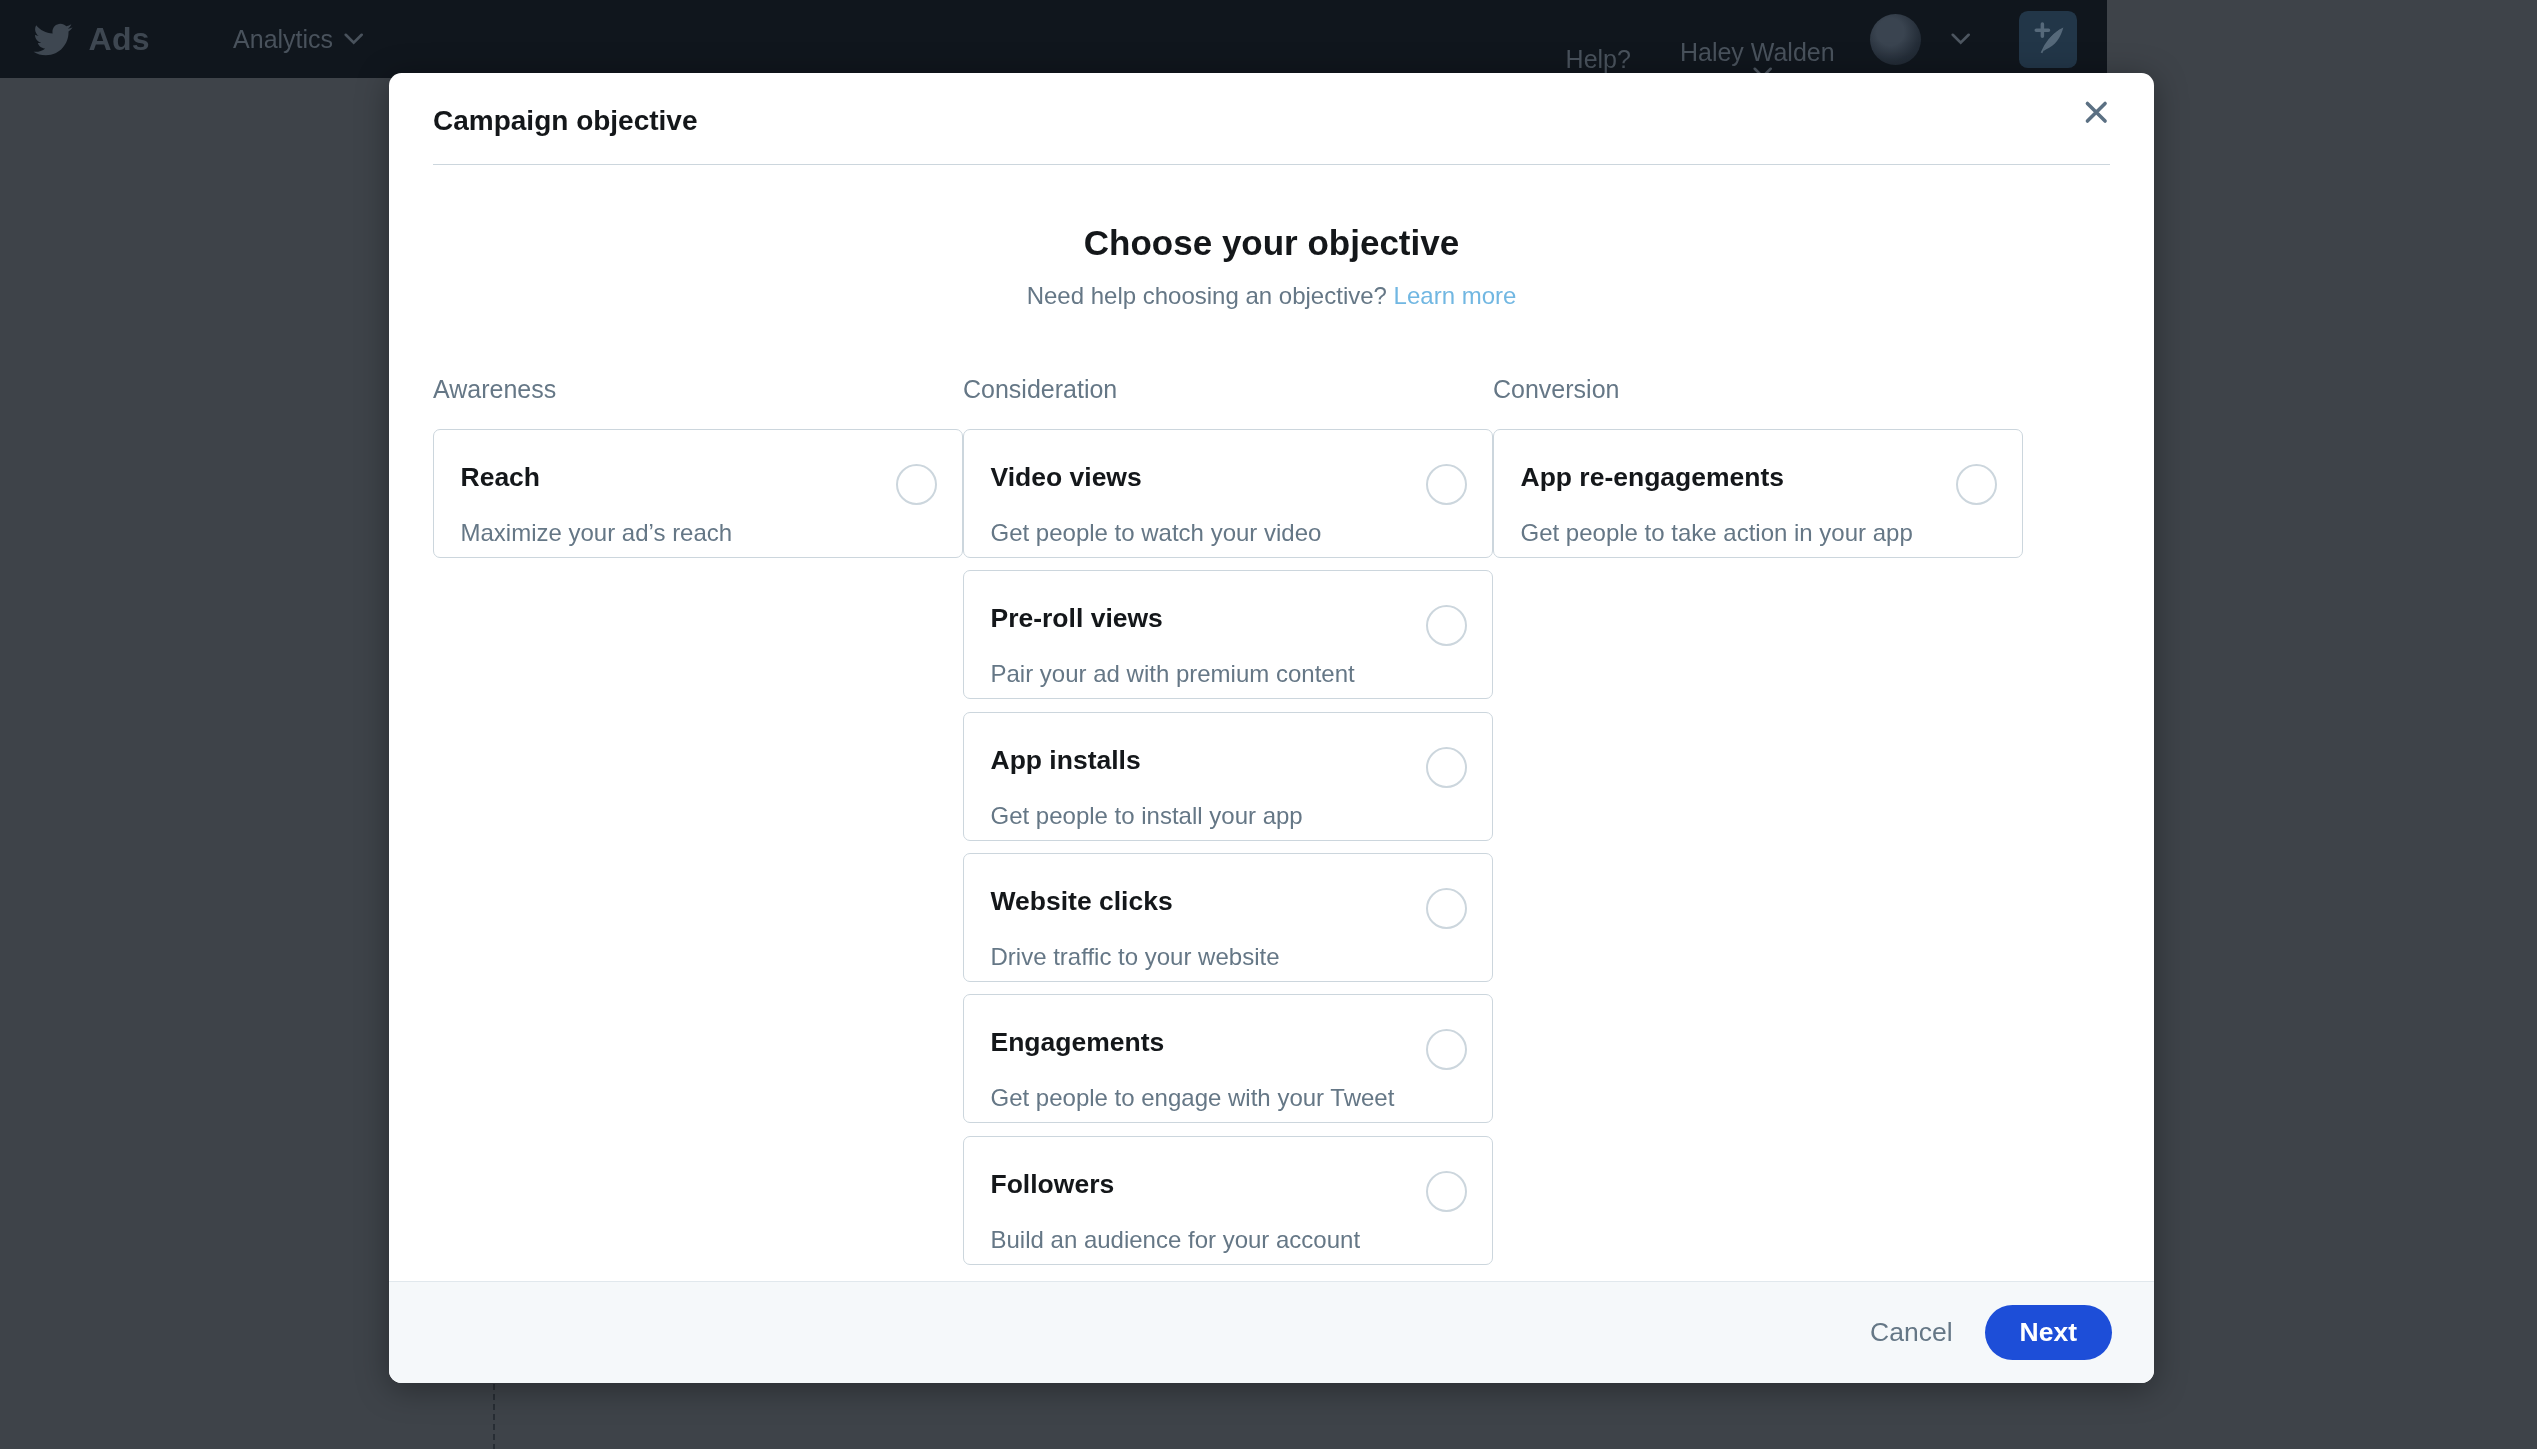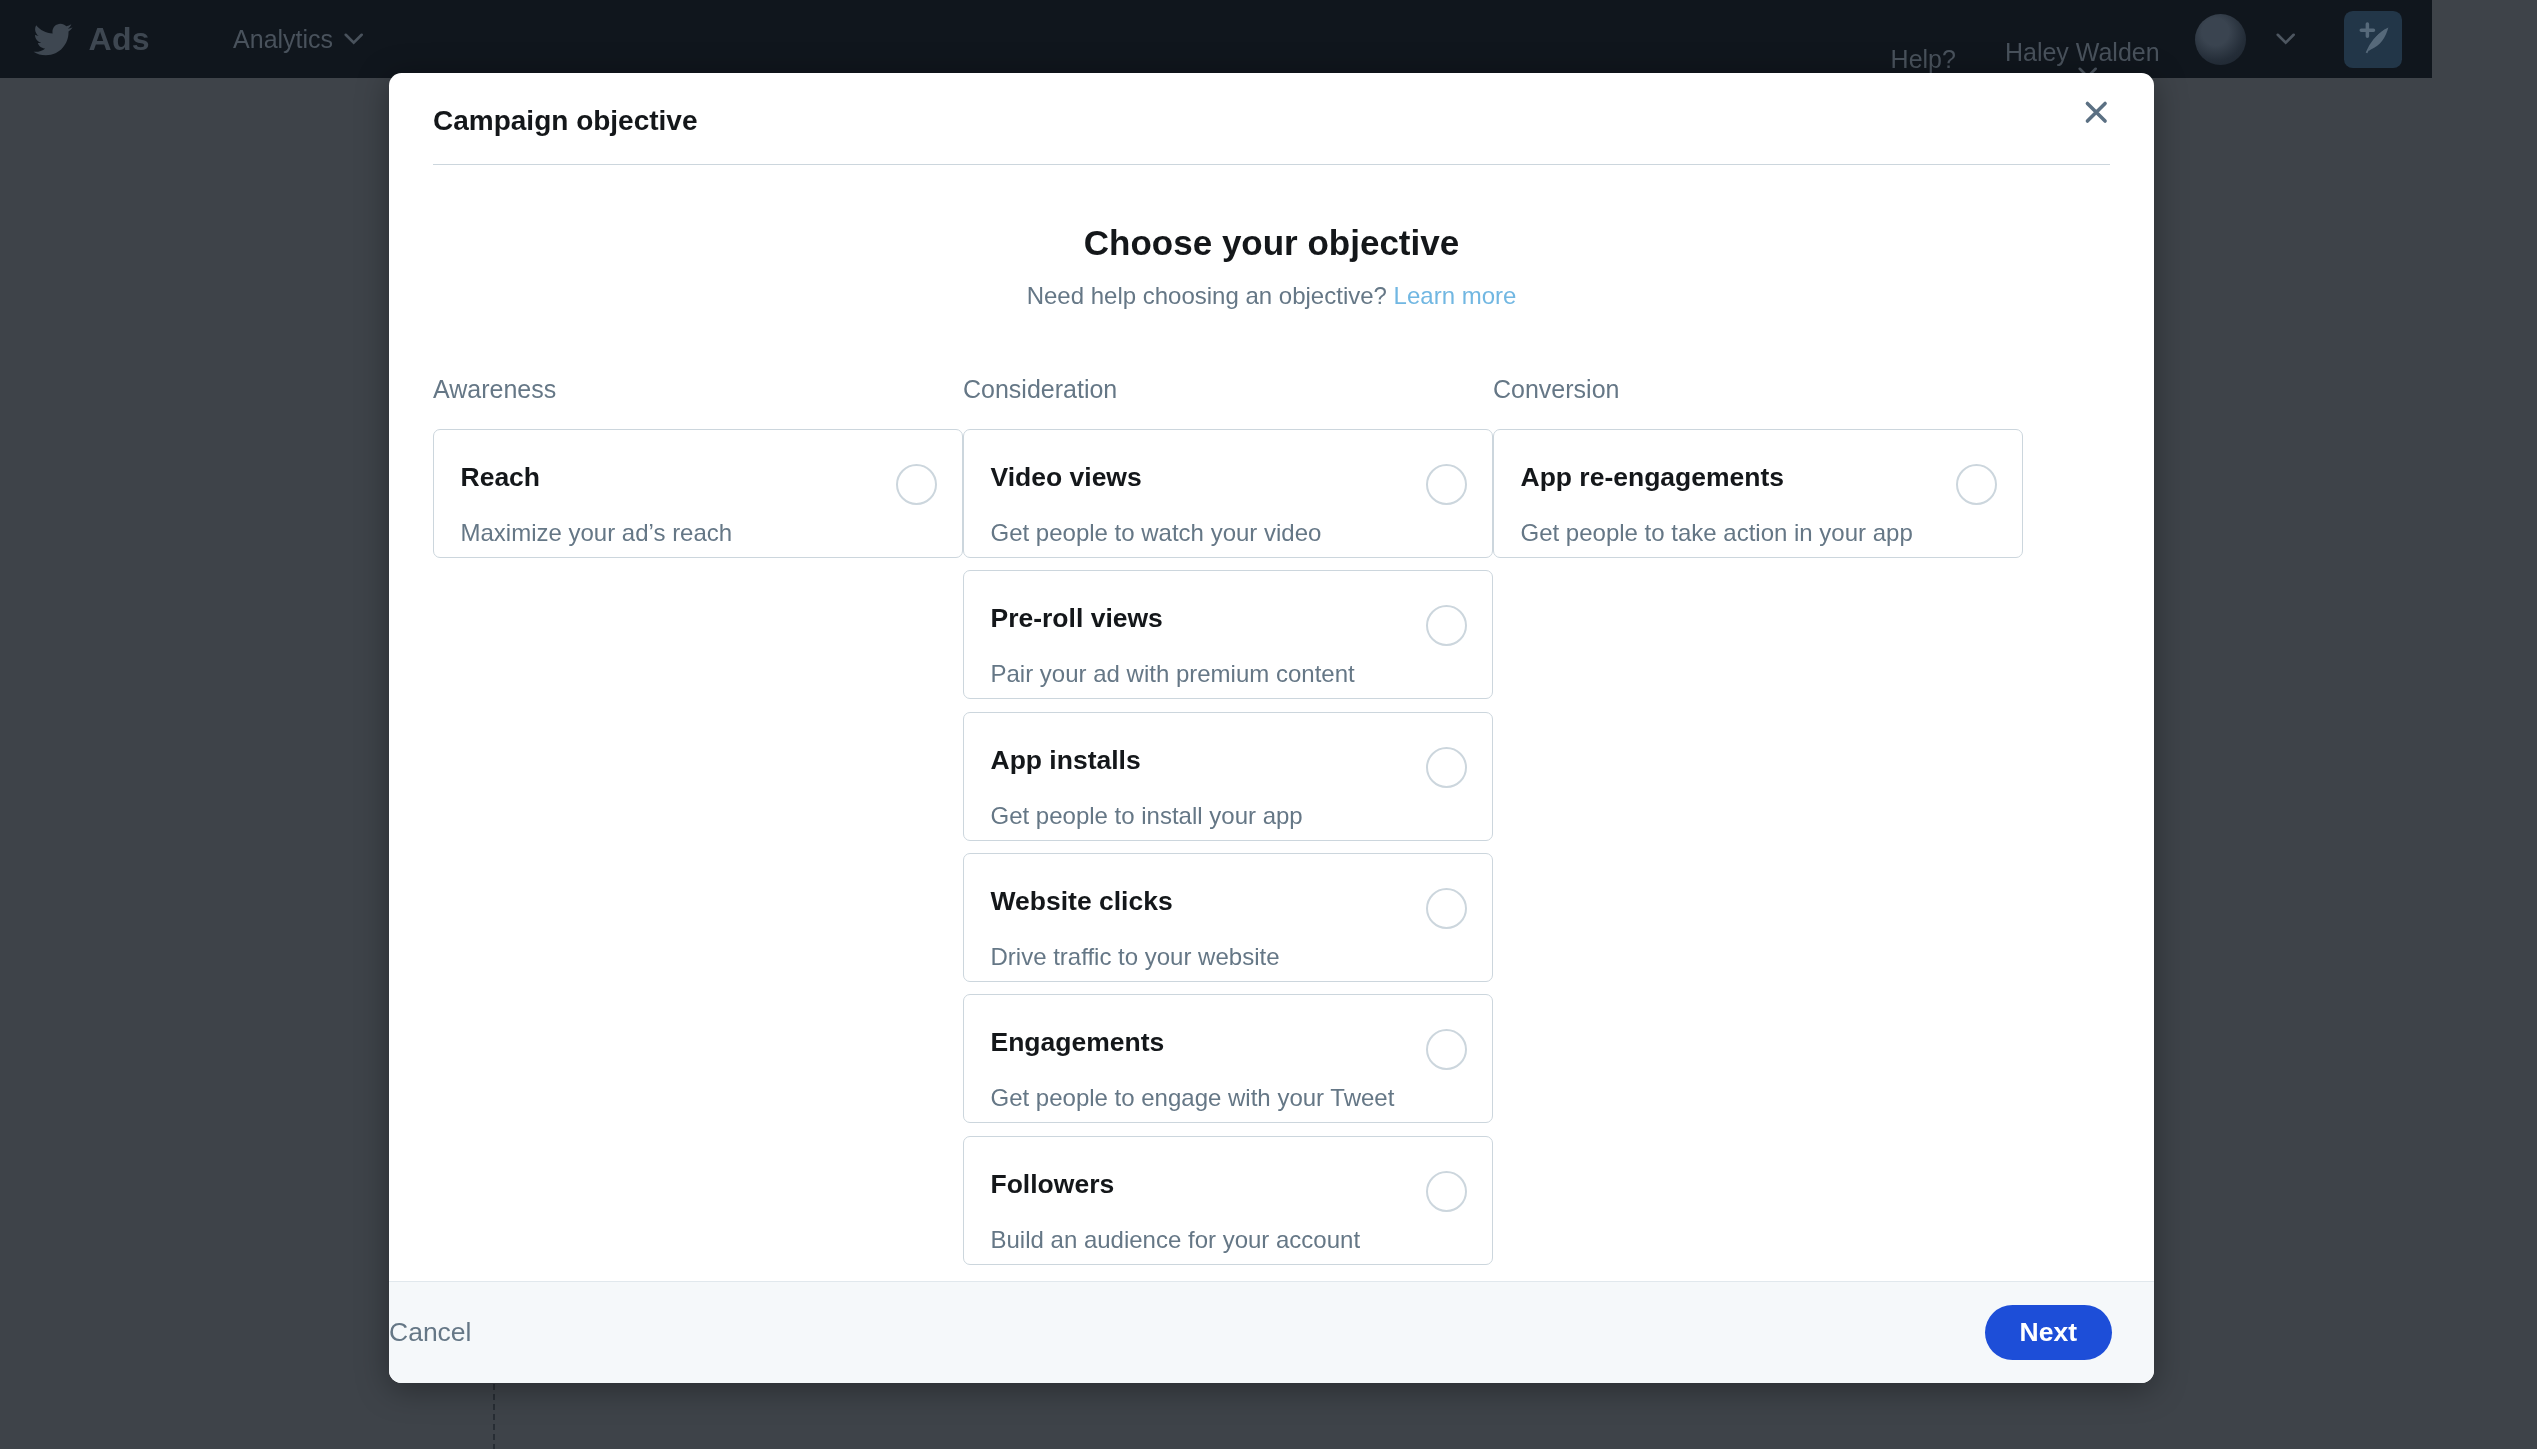--- a/index.html
+++ b/index.html
@@ -5,21 +5,21 @@
   * { margin:0; padding:0; box-sizing:border-box; }
   html,body { width:2538px; height:1450px; overflow:hidden; }
   body {
     font-family:"Liberation Sans","DejaVu Sans",sans-serif;
     background:#3e4349;
     position:relative;
   }
 
   
   .navbar {
-    position:absolute; top:0; left:0; width:2432px; height:78px;
+    position:absolute; top:0; left:0; width:2107px; height:78px;
     background:#10161d;
     display:flex; align-items:center;
     padding:0 30px;
     z-index:1;
   }
   .nav-left { display:flex; align-items:center; }
   .bird-icon svg { width:46px; height:39px; display:block; }
   .brand { color:#3e4751; font-size:32px; font-weight:bold; margin-left:12.4px; letter-spacing:0.4px; }
   .nav-item { color:#49525c; font-size:25px; margin-left:83px; display:flex; align-items:center; cursor:pointer; }
   .chev { margin-left:10.6px; display:inline-flex; }
@@ -93,21 +93,21 @@
   .radio {
     position:absolute; right:25px; top:34px;
     width:41px; height:41px; border-radius:50%;
     border:2.6px solid #ccd6dd; background:#ffffff;
   }
 
   .modal-footer {
     flex:0 0 auto; height:102px;
     background:#f5f8fa; border-top:1.8px solid #e1e8ed;
     border-radius:0 0 12.4px 12.4px;
-    display:flex; align-items:center; justify-content:space-between;
+    display:flex; align-items:center; justify-content:flex-end;
     padding-right:42px;
   }
   .cancel-btn {
     background:none; border:none; cursor:pointer;
     font-size:26.5px; color:#657786;
     font-family:inherit;
     margin-right:32px;
   }
   .next-btn {
     border:none; cursor:default;

